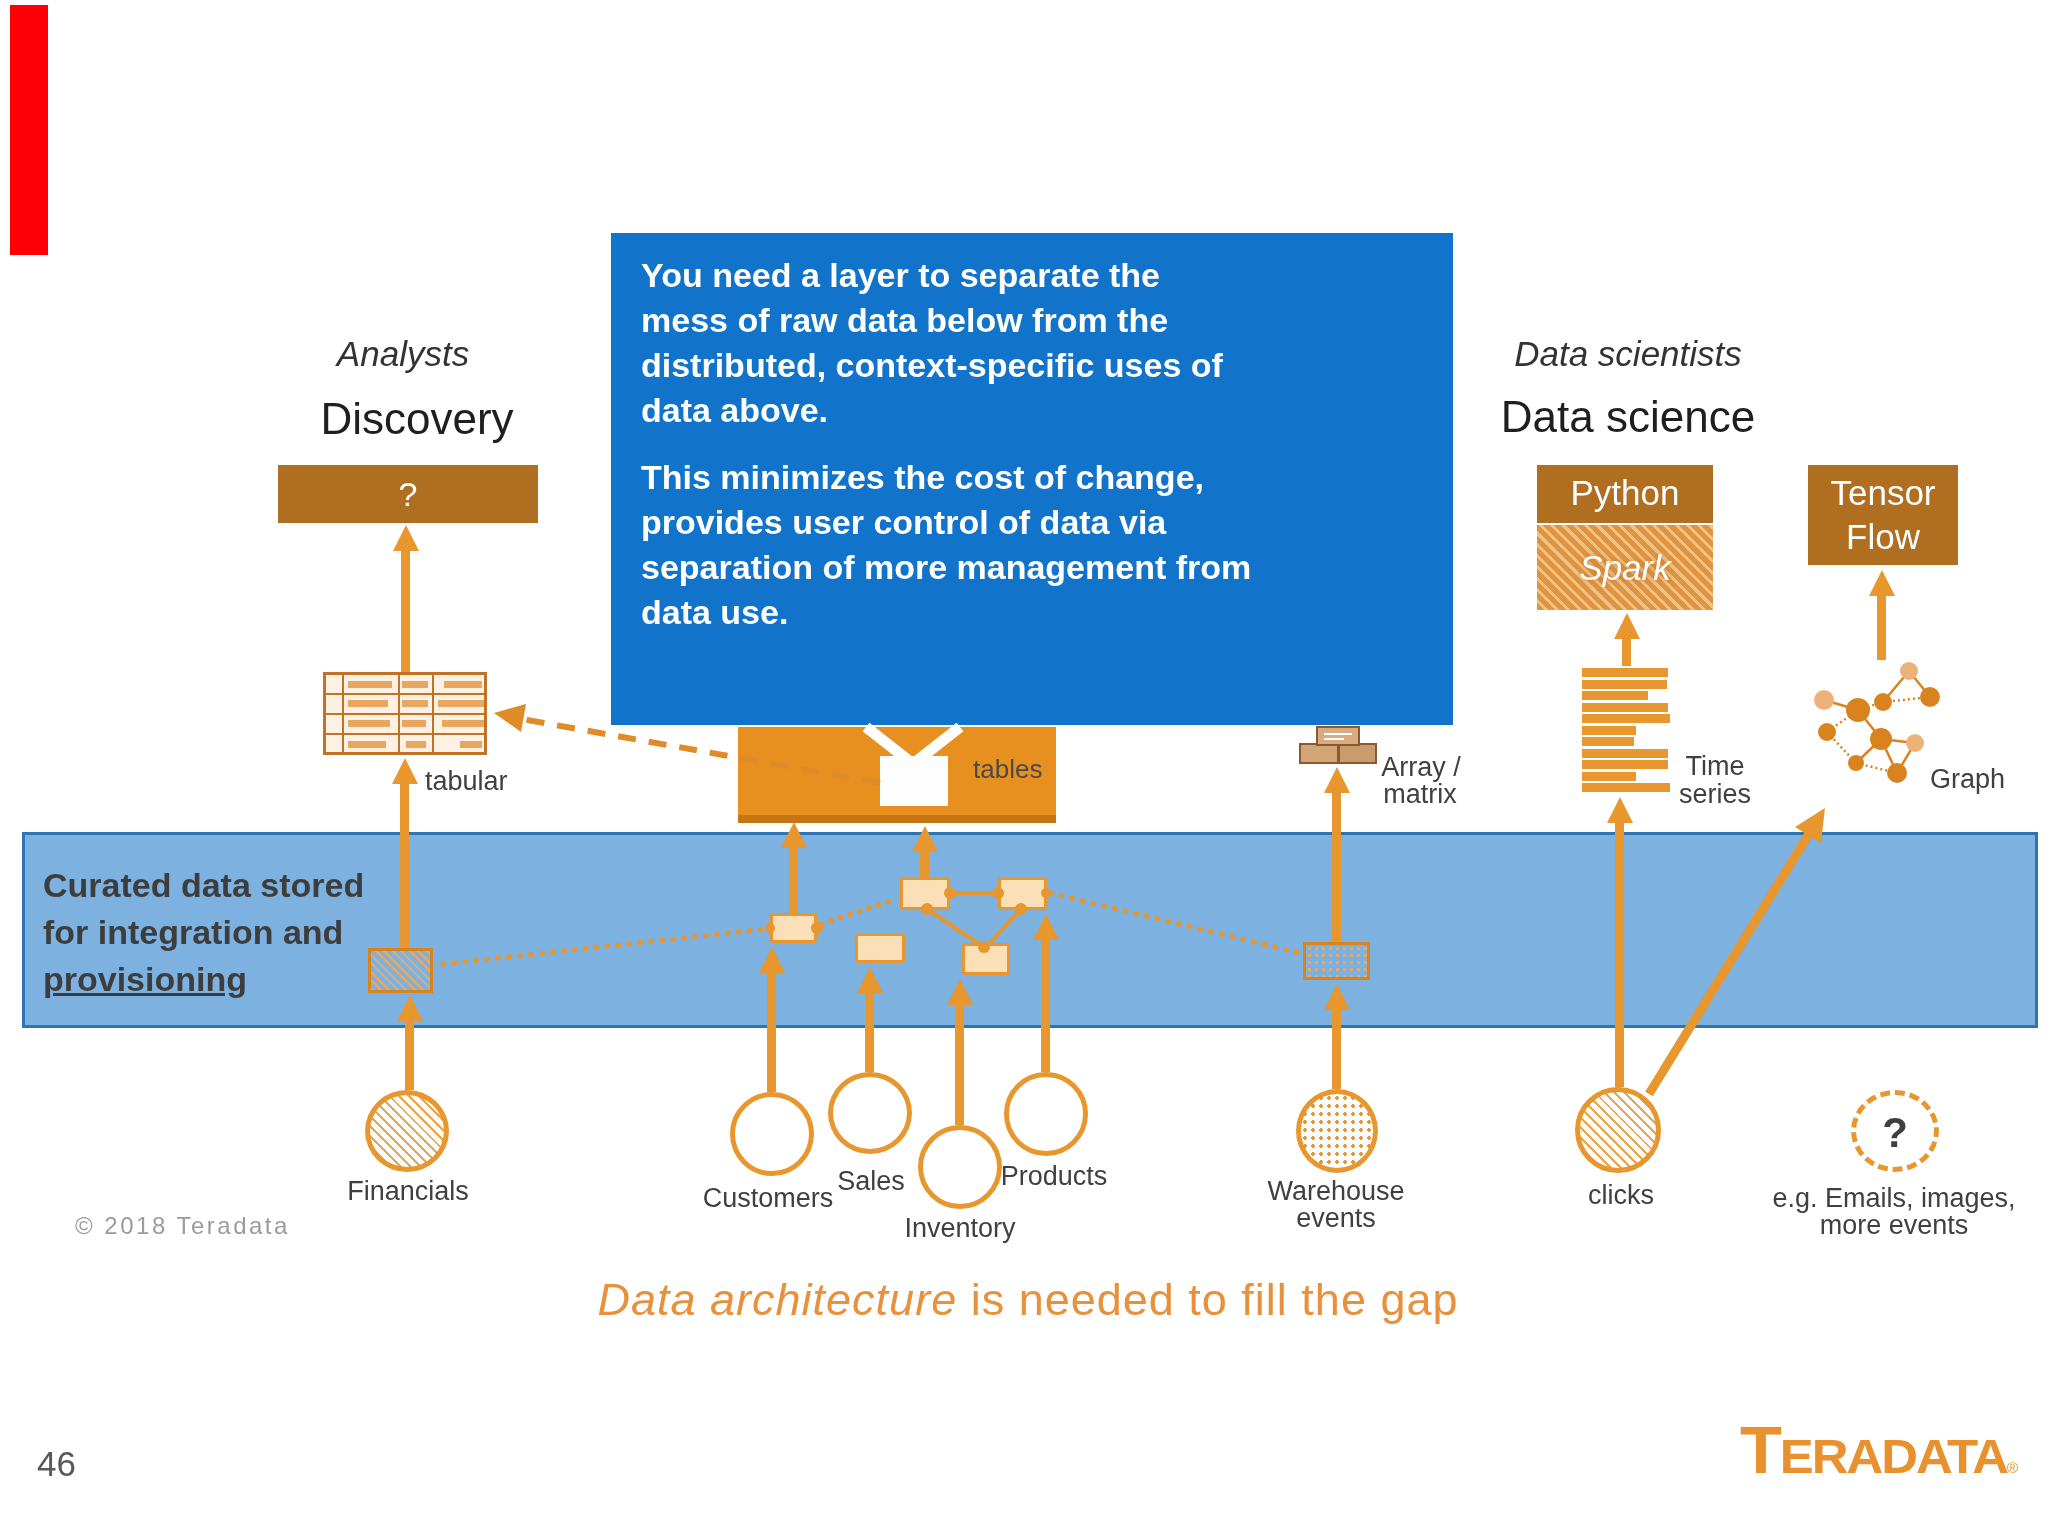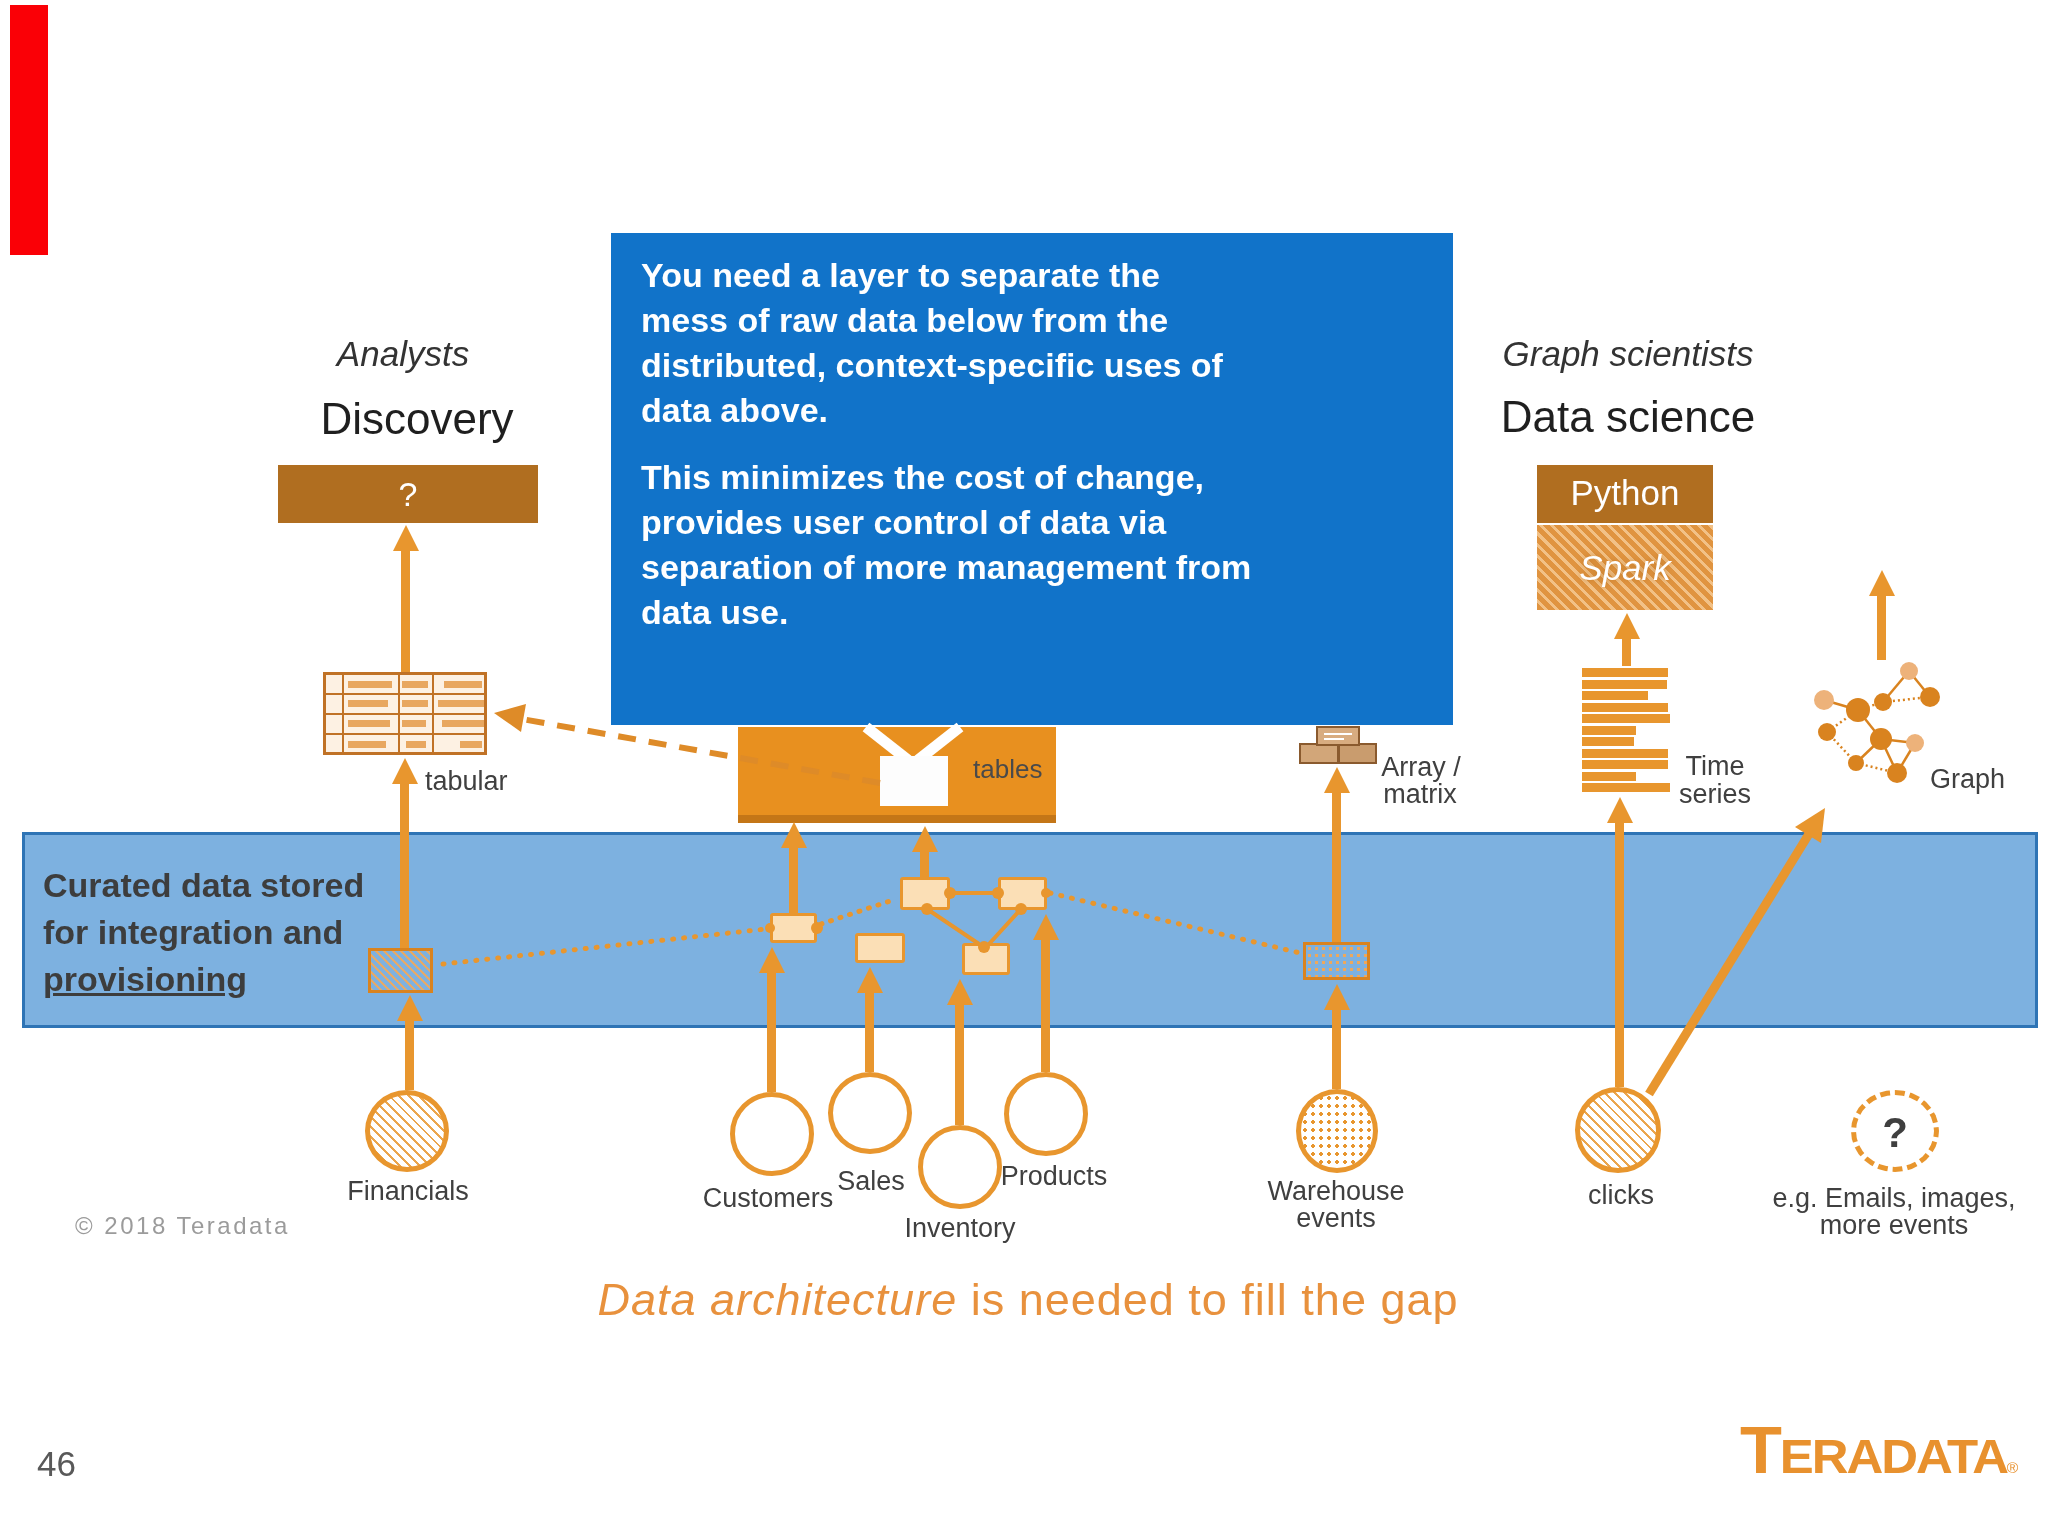--- a/index.html
+++ b/index.html
@@ -116,24 +116,28 @@
     <p class="p1">You need a layer to separate the
 mess of raw data below from the
 distributed, context-specific uses of
 data above.</p>
     <p class="p2">This minimizes the cost of change,
 provides user control of data via
 separation of more management from
 data use.</p>
   </div>
 
-  <div class="role ctr" style="left:1628px;top:334px;">Graph scientists</div>
+  <div class="role ctr" style="left:1628px;top:334px;">Data scientists</div>
   <div class="htitle ctr" style="left:1628px;top:392px;">Data science</div>
   <div class="brown pybox">Python</div>
   <div class="abs sparkbox"><span style="text-shadow:0 0 6px rgba(176,110,32,.7);">Spark</span></div>
+  <div class="brown tfbox">
+    <div>Tensor</div>
+    <div>Flow</div>
+  </div>
 
   <div class="abs tablesbox">
       <div class="edge"></div>
     </div>
   <div class="lbl tables-lbl">tables</div>
 
   <div class="ent" style="left:770px;top:913px;width:47px;height:30px;"></div>
   <div class="ent" style="left:900px;top:877px;width:50px;height:33px;"></div>
   <div class="ent" style="left:998px;top:877px;width:49px;height:33px;"></div>
   <div class="ent" style="left:855px;top:933px;width:50px;height:30px;"></div>

